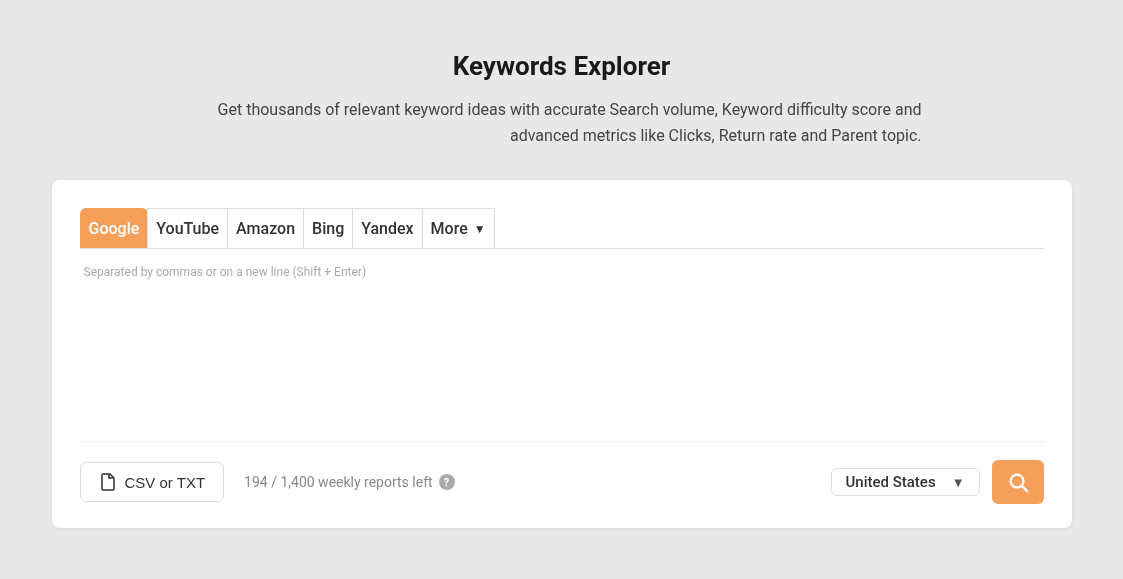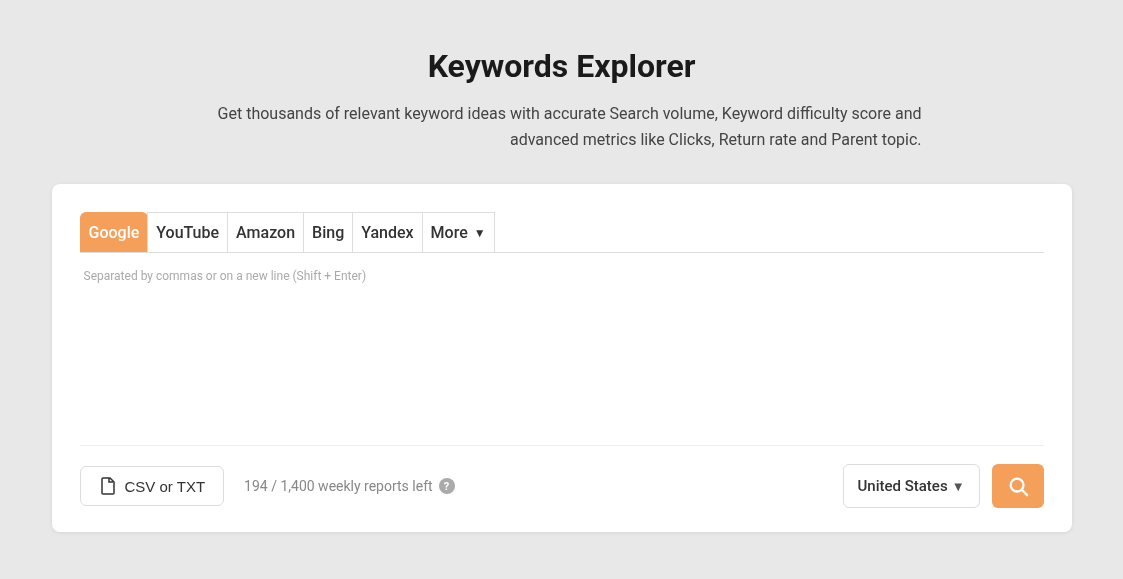--- a/index.html
+++ b/index.html
@@ -20,21 +20,21 @@
 
     .page-wrapper {
       display: flex;
       flex-direction: column;
       align-items: center;
       width: 100%;
       padding: 40px 20px;
     }
 
     .page-title {
-      font-size: 32px;
+      font-size: 26px;
       font-weight: 700;
       color: #1a1a1a;
       margin-bottom: 16px;
       text-align: center;
     }
 
     .page-subtitle {
       font-size: 16px;
       color: #444;
       text-align: right;
@@ -179,22 +179,22 @@
       gap: 12px;
     }
 
     .country-dropdown-wrapper {
       display: flex;
       align-items: center;
       border: 1px solid #ddd;
       border-radius: 6px;
       padding: 0 14px;
       background: #fff;
-      height: 44px;
-      gap: 4px;
+      height: 28px;
+      gap: 16px;
     }
 
     .country-label {
       font-size: 15px;
       font-weight: 500;
       color: #333;
     }
 
     .dropdown-arrow {
       color: #555;

